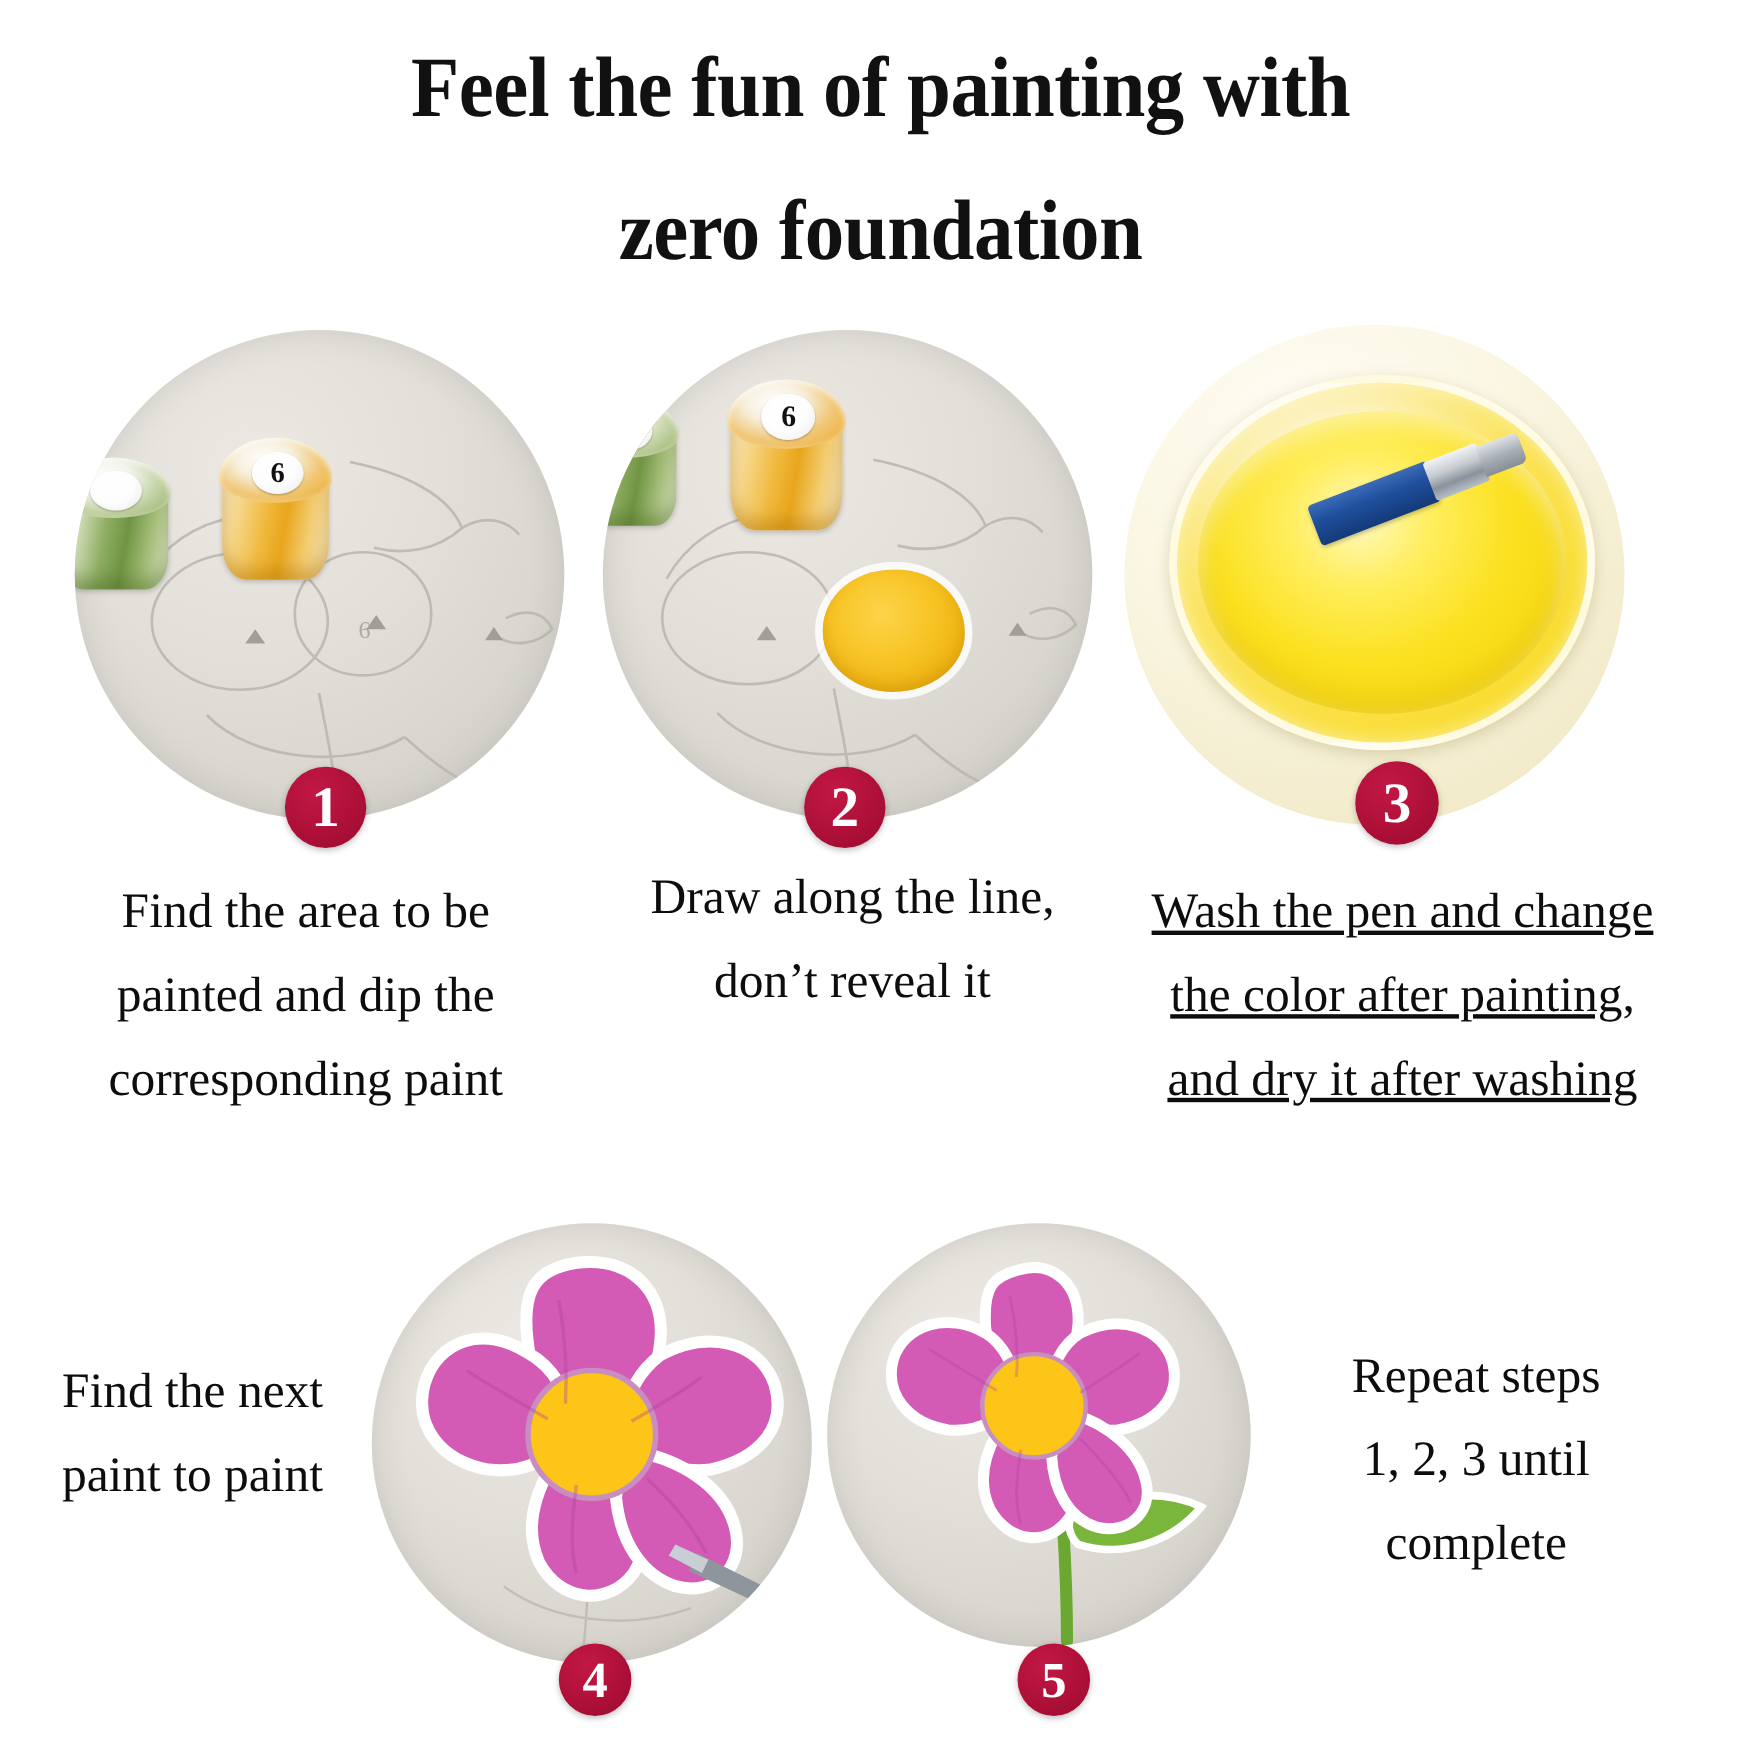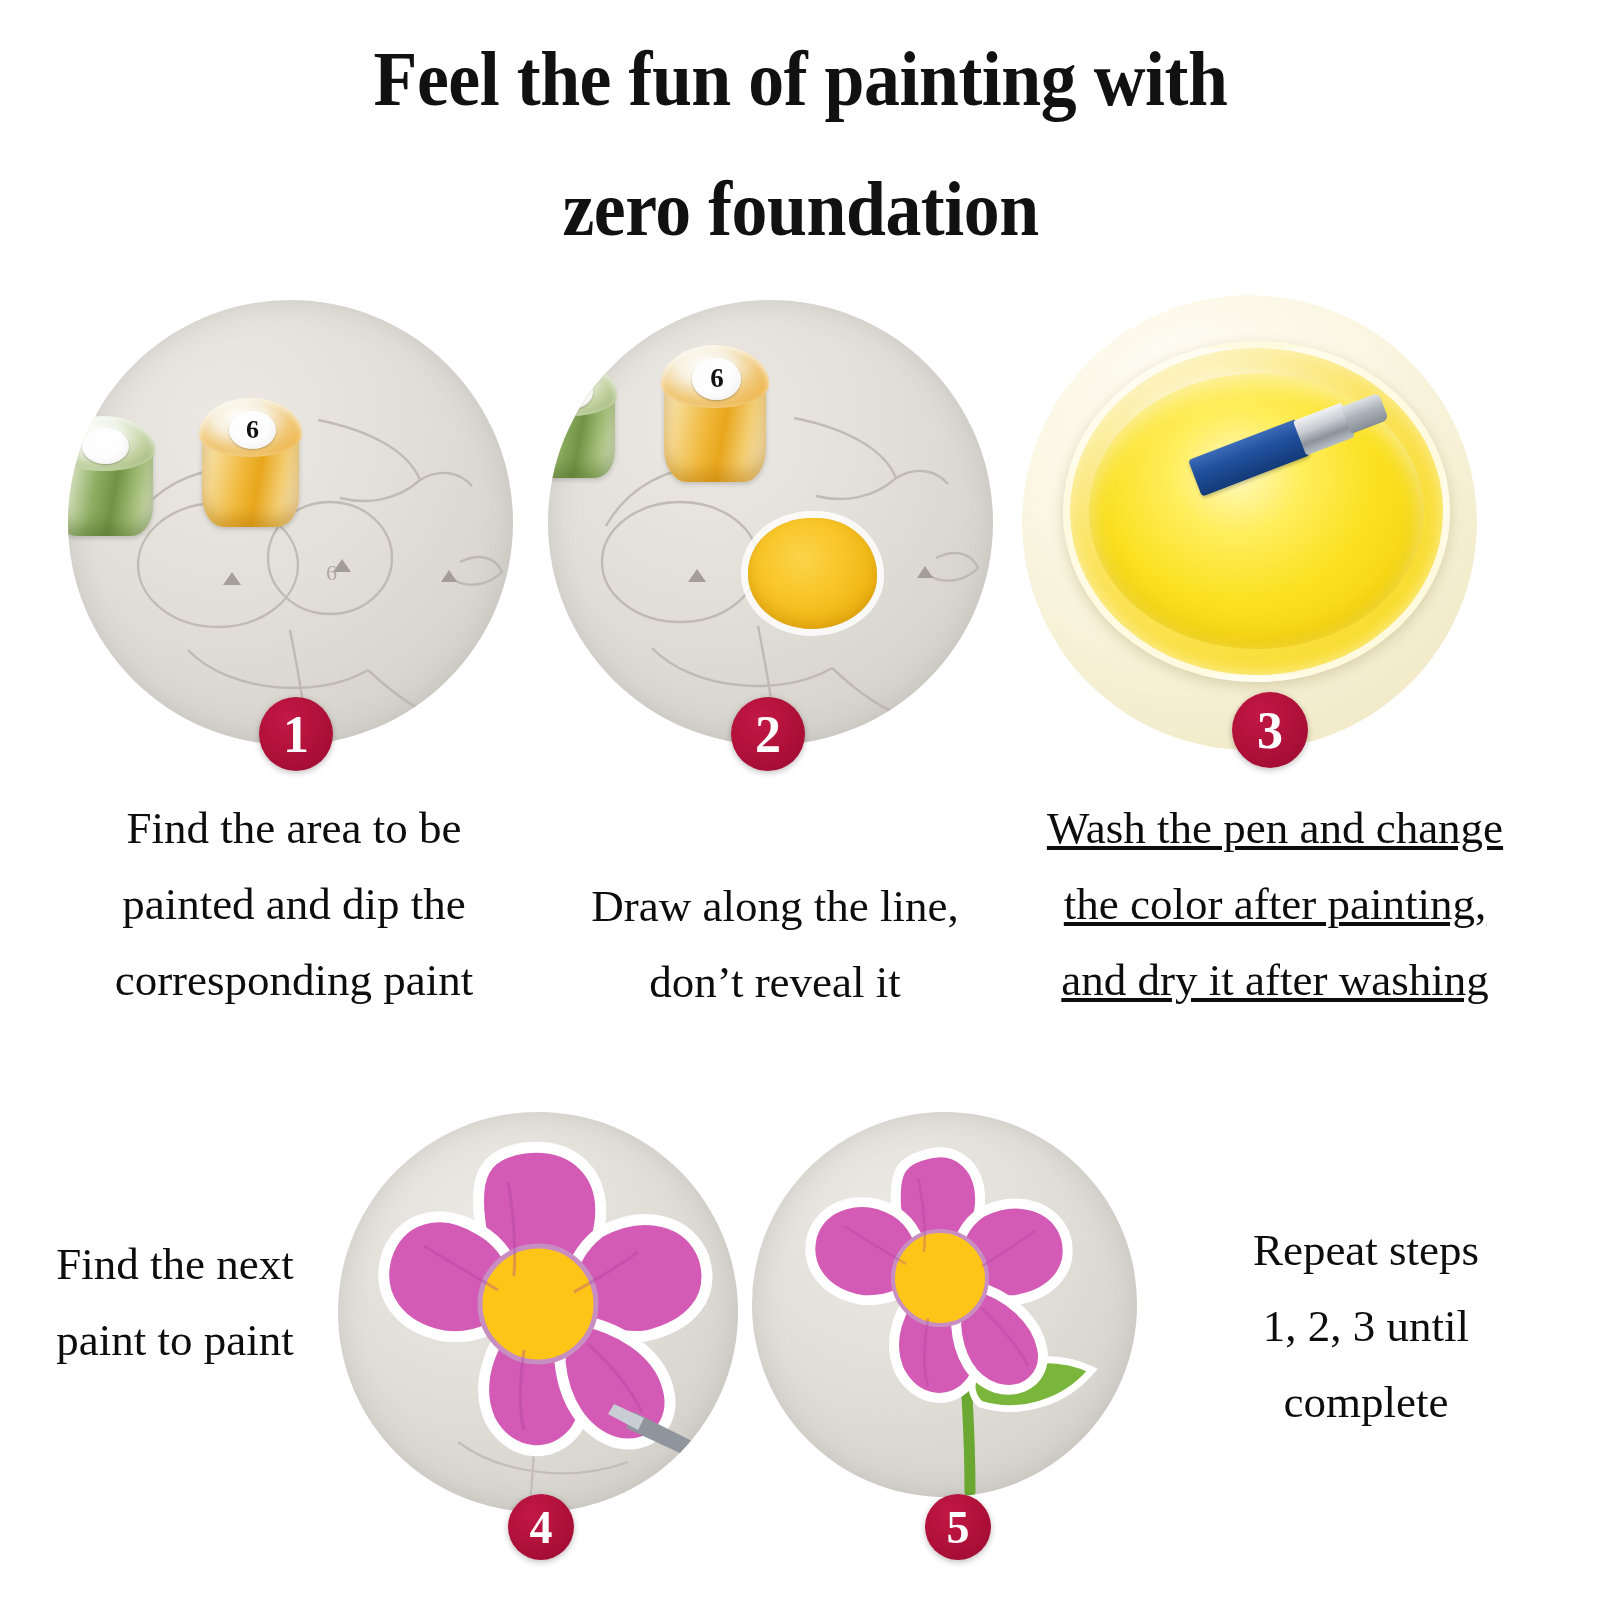--- a/index.html
+++ b/index.html
@@ -139,25 +139,25 @@
   #ph3{left:1022px;top:295px;  width:455px;height:455px;}
   #ph4{left:338px; top:1112px; width:400px;height:400px;}
   #ph5{left:752px; top:1112px; width:385px;height:385px;}
 
   #b1{left:259px; top:697px; width:74px;height:74px;font-size:52px;}
   #b2{left:731px; top:697px; width:74px;height:74px;font-size:52px;}
   #b3{left:1232px;top:692px; width:76px;height:76px;font-size:52px;}
   #b4{left:508px; top:1494px;width:66px;height:66px;font-size:46px;}
   #b5{left:925px; top:1494px;width:66px;height:66px;font-size:46px;}
 
-  #c1{left:44px;  top:790px;  width:500px;text-align:center;}
-  #c2{left:540px; top:868px;  width:470px;}
+  #c1{left:28px;  top:790px;  width:500px;text-align:center;}
+  #c2{left:540px; top:777px;  width:470px;}
   #c3{left:995px; top:790px;  width:560px;text-decoration:underline;}
   #c4{left:10px;  top:1226px; width:330px;}
-  #c5{left:1176px;top:1212px; width:380px;}
+  #c5{left:1152px;top:1212px; width:380px;}
 </style>
 </head>
 <body>
 
 <div id="title">
   <span class="l1">Feel the fun of painting with</span>
   <span class="l2">zero foundation</span>
 </div>
 
 <div class="photo canvas-disc" id="ph1">

